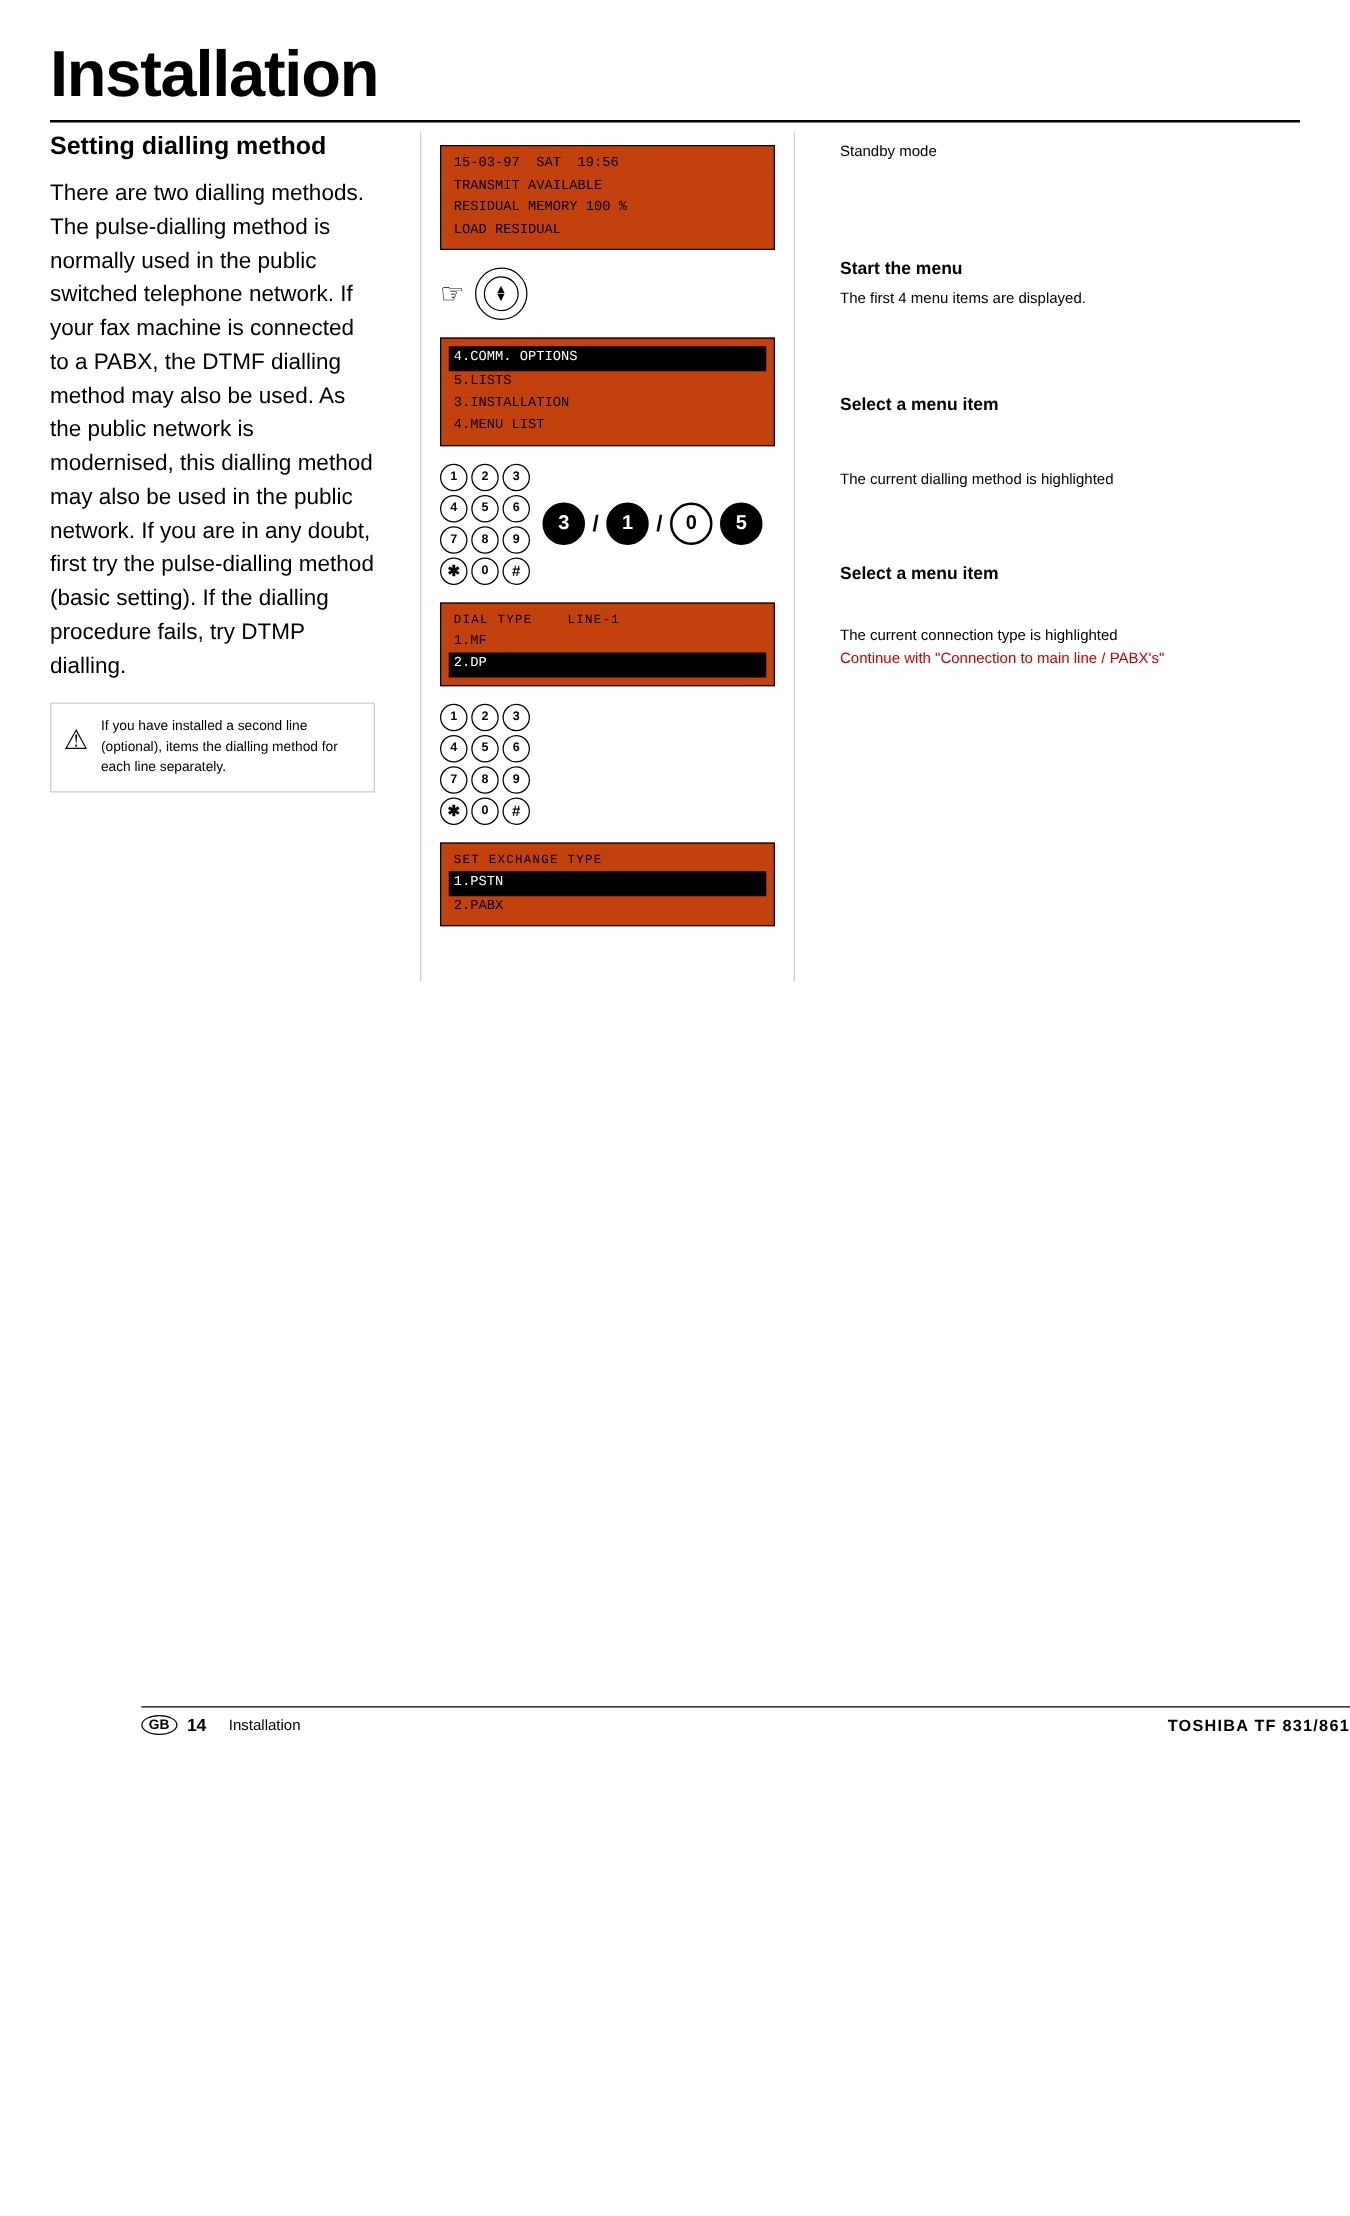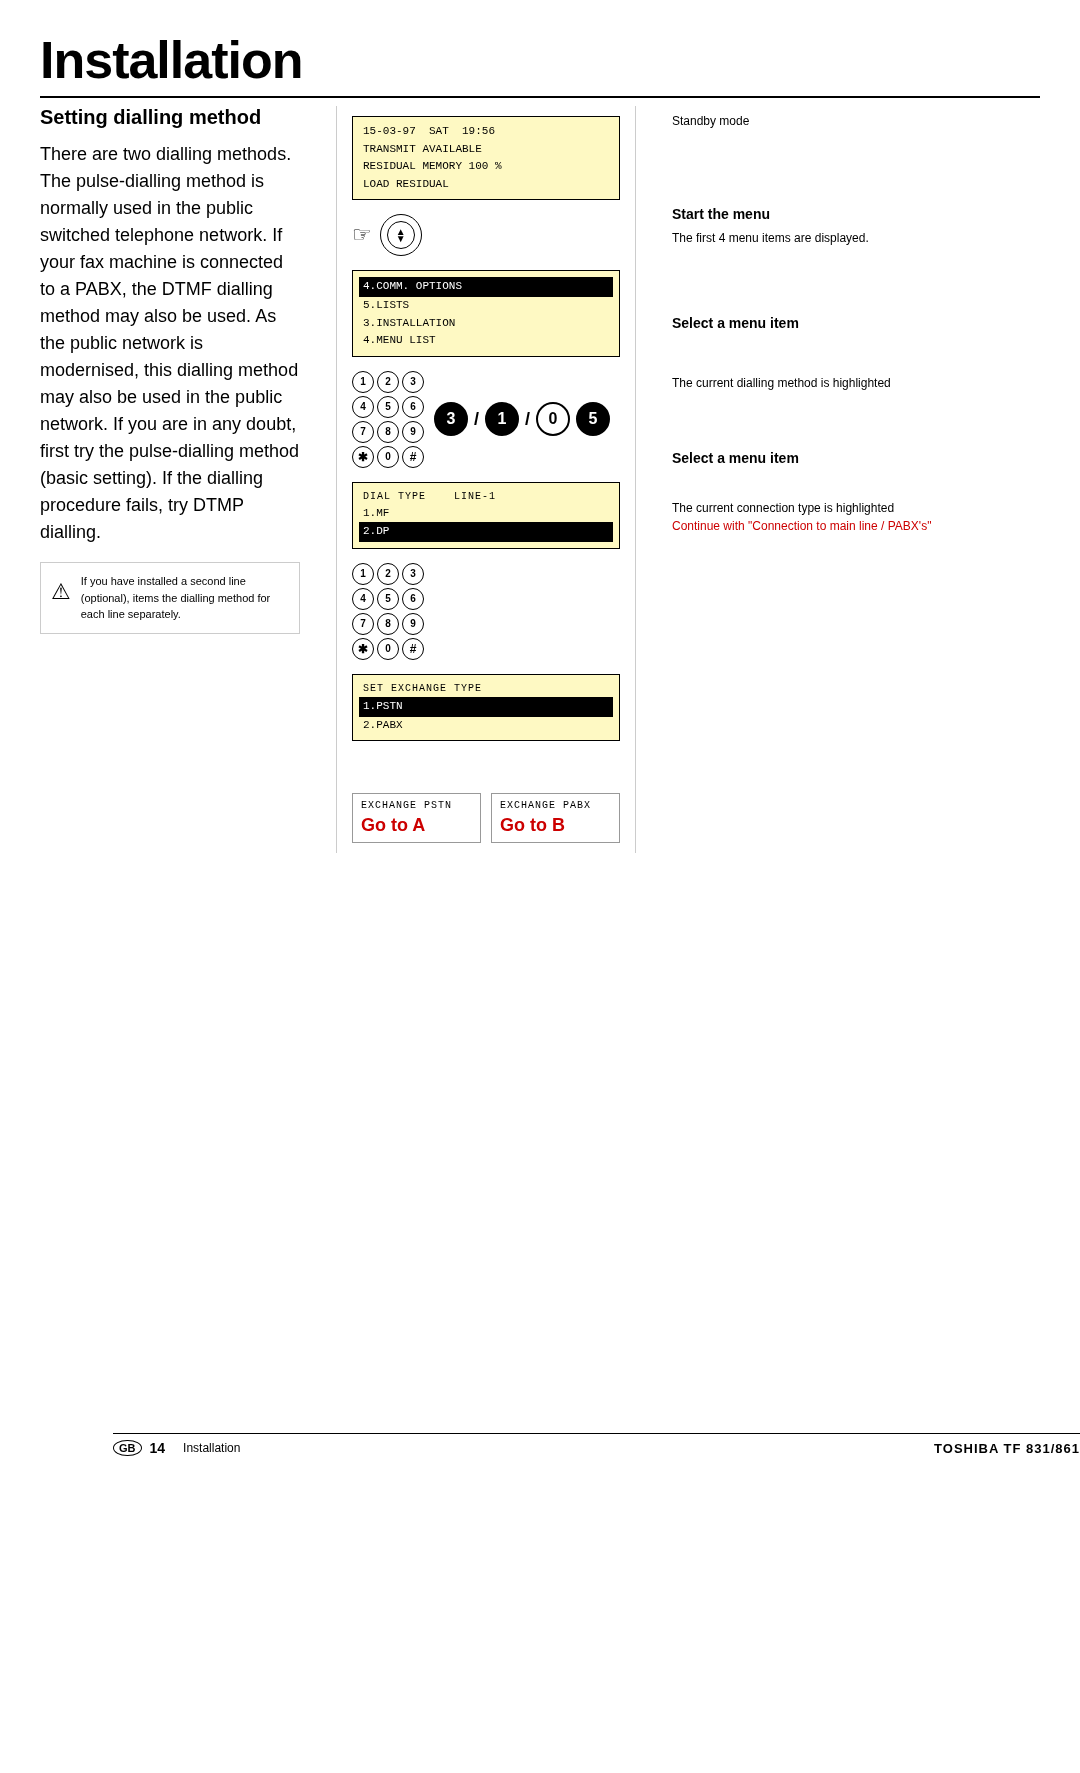--- a/index.html
+++ b/index.html
@@ -90,21 +90,21 @@
       flex-direction: column;
       gap: 0;
     }
 
     
     .screen-box {
       border: 1.5px solid #000;
       padding: 6px 10px;
       font-size: 11px;
       font-family: 'Courier New', monospace;
-      background: #fef9c3;
+      background: #c2410c;
       line-height: 1.6;
     }
 
     .screen-box .highlight-row {
       background: #000;
       color: #fff;
       padding: 1px 4px;
       margin: 0 -4px;
     }
 
@@ -393,30 +393,20 @@
       </div>
 
       <div class="screen-box">
         <div class="screen-label">SET EXCHANGE TYPE</div>
         <div class="highlight-row">1.PSTN</div>
         <div>2.PABX</div>
       </div>
 
       <div style="height:20px;"></div>
 
-      <div class="exchange-row">
-        <div class="exchange-box">
-          <div class="exchange-label">EXCHANGE  PSTN</div>
-          <span class="goto-link">Go to A</span>
-        </div>
-        <div class="exchange-box">
-          <div class="exchange-label">EXCHANGE  PABX</div>
-          <span class="goto-link">Go to B</span>
-        </div>
-      </div>
 
     </div>
 
     <div class="right-col">
 
       <div class="desc-item standby">
         <span>Standby mode</span>
       </div>
 
       <div style="height:58px;"></div>

